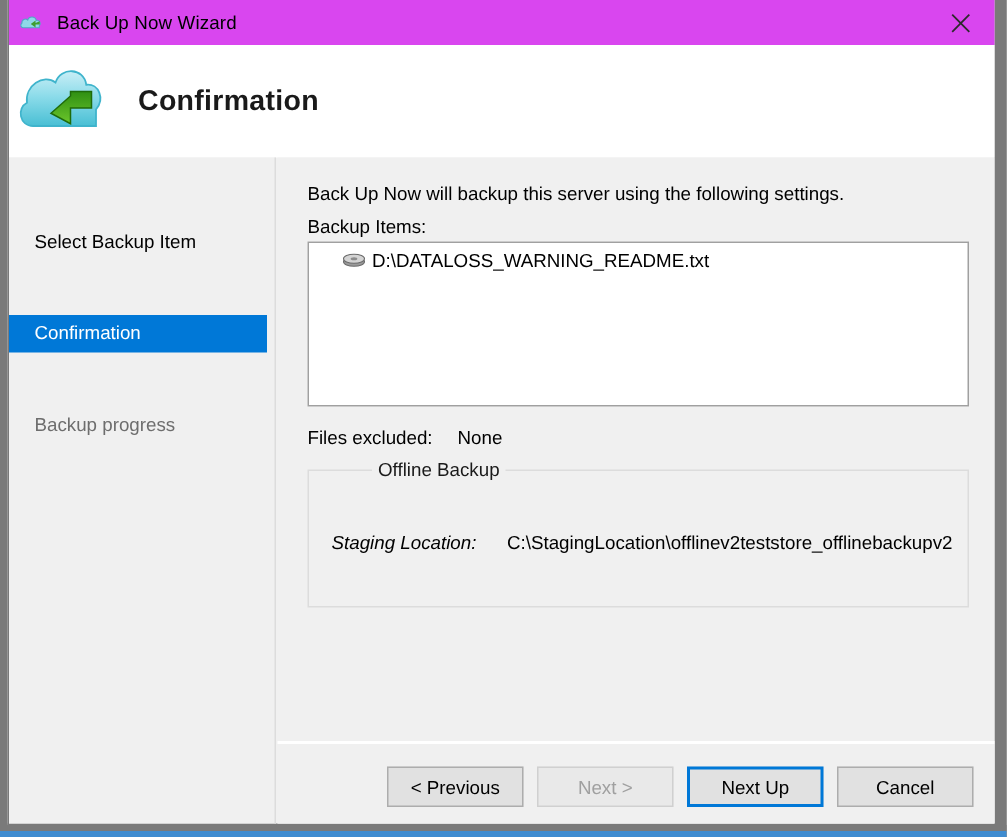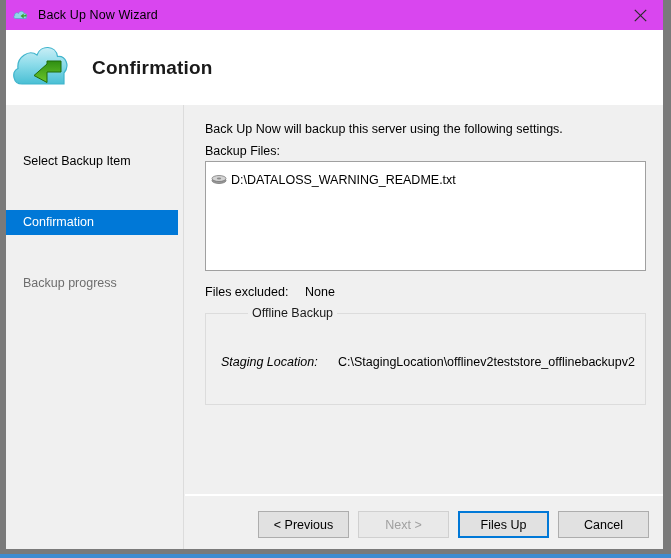--- a/index.html
+++ b/index.html
@@ -149,23 +149,23 @@
     top: 56px;
     width: 441px;
     height: 110px;
     background: #ffffff;
     border: 1px solid #a0a0a0;
     box-sizing: border-box;
     overflow: hidden;
   }
   .items-row {
     display: flex;
-    align-items: flex-end;
+    align-items: flex-start;
     height: 20px;
-    padding-left: 5px;
+    padding-left: 22px;
     margin-top: 5px;
     font-size: 12.5px;
     color: #000;
     cursor: default;
   }
   .disk-icon {
     width: 16px; height: 14px;
     margin-right: 4px;
     flex: 0 0 auto;
     position: relative;
@@ -334,21 +334,21 @@
         </div>
         <div class="side-item future">
           <span>Backup progress</span>
         </div>
       </div>
     </div>
 
     <div id="content">
 
       <div id="intro-text">Back Up Now will backup this server using the following settings.</div>
-      <div id="items-label">Backup Files:</div>
+      <div id="items-label">Backup Items:</div>
 
       <div id="items-box">
         <div class="items-row">
           <span class="disk-icon">
             <svg width="16" height="14" viewBox="0 0 16 14">
               <ellipse cx="8" cy="7.5" rx="7" ry="3" fill="#9a9a9a" stroke="#6b6b6b" stroke-width="0.7"></ellipse>
               <ellipse cx="8" cy="5.5" rx="7" ry="3" fill="#d4d4d4" stroke="#6b6b6b" stroke-width="0.7"></ellipse>
               <ellipse cx="8" cy="5.5" rx="2.2" ry="1" fill="#8c8c8c"></ellipse>
             </svg>
           </span>
@@ -368,21 +368,21 @@
         <span id="staging-label">Staging Location:</span>
         <span id="staging-value">C:\StagingLocation\offlinev2teststore_offlinebackupv2</span>
       </div>
 
       <div id="footer-sep"></div>
 
       <div id="footer">
         <div id="btn-row">
           <button class="btn">&lt; Previous</button>
           <button class="btn disabled">Next &gt;</button>
-          <button class="btn default">Files Up</button>
+          <button class="btn default">Next Up</button>
           <button class="btn">Cancel</button>
         </div>
       </div>
 
     </div>
   </div>
 </div>
 
 <div id="bottom-gray"></div>
 <div id="bottom-blue"></div>

